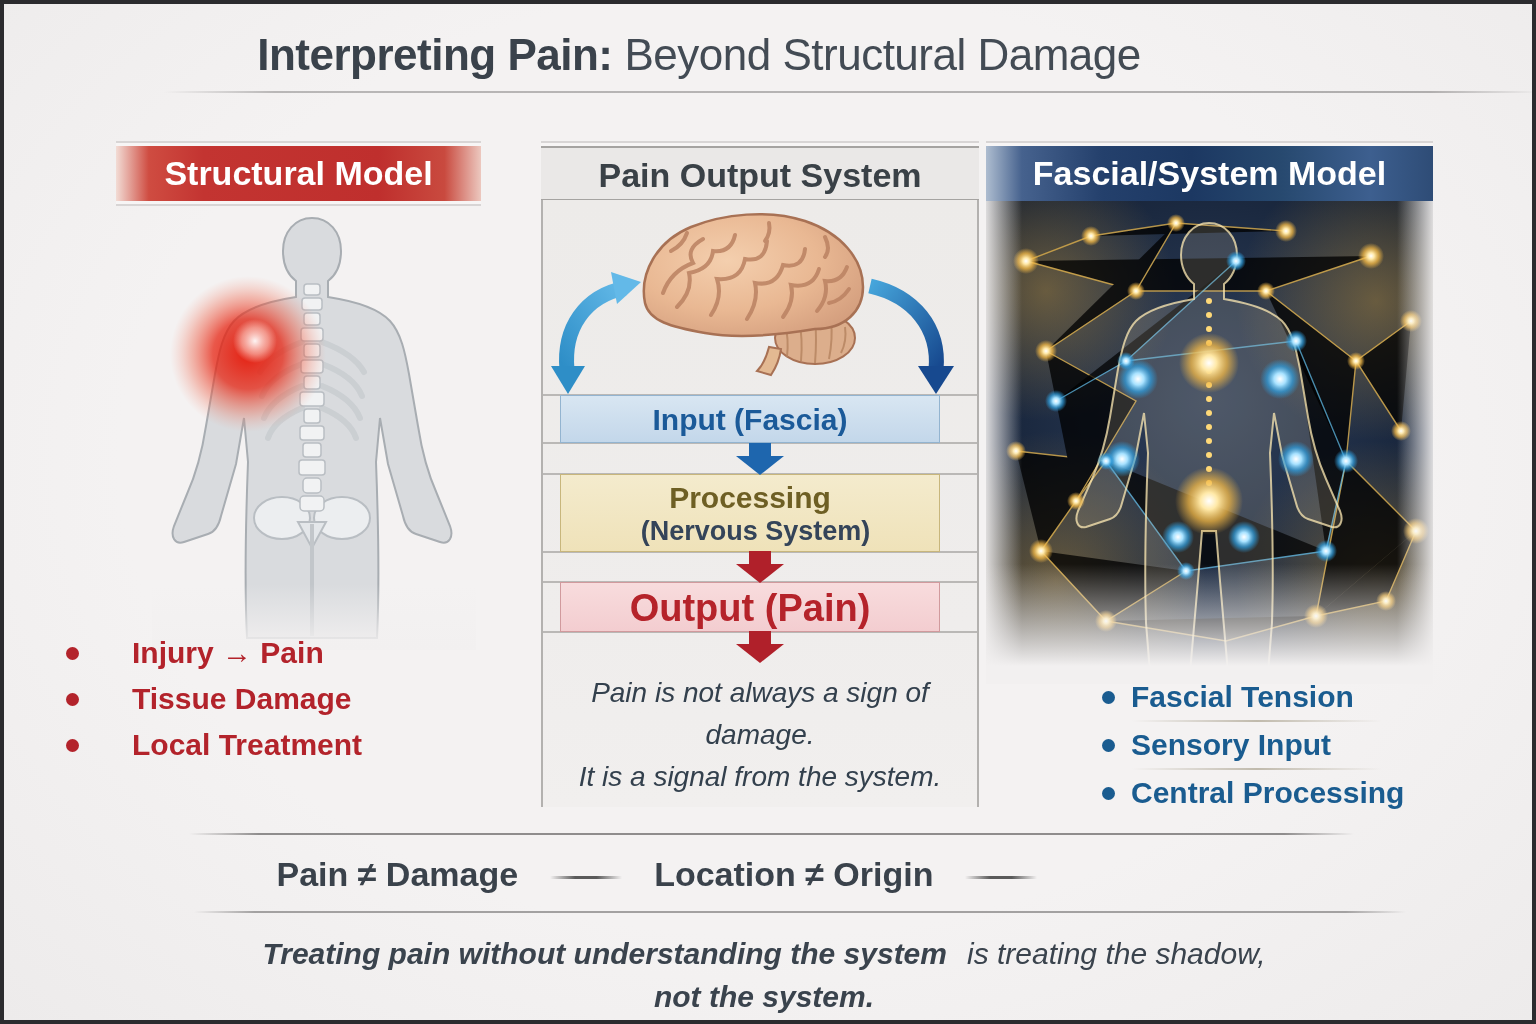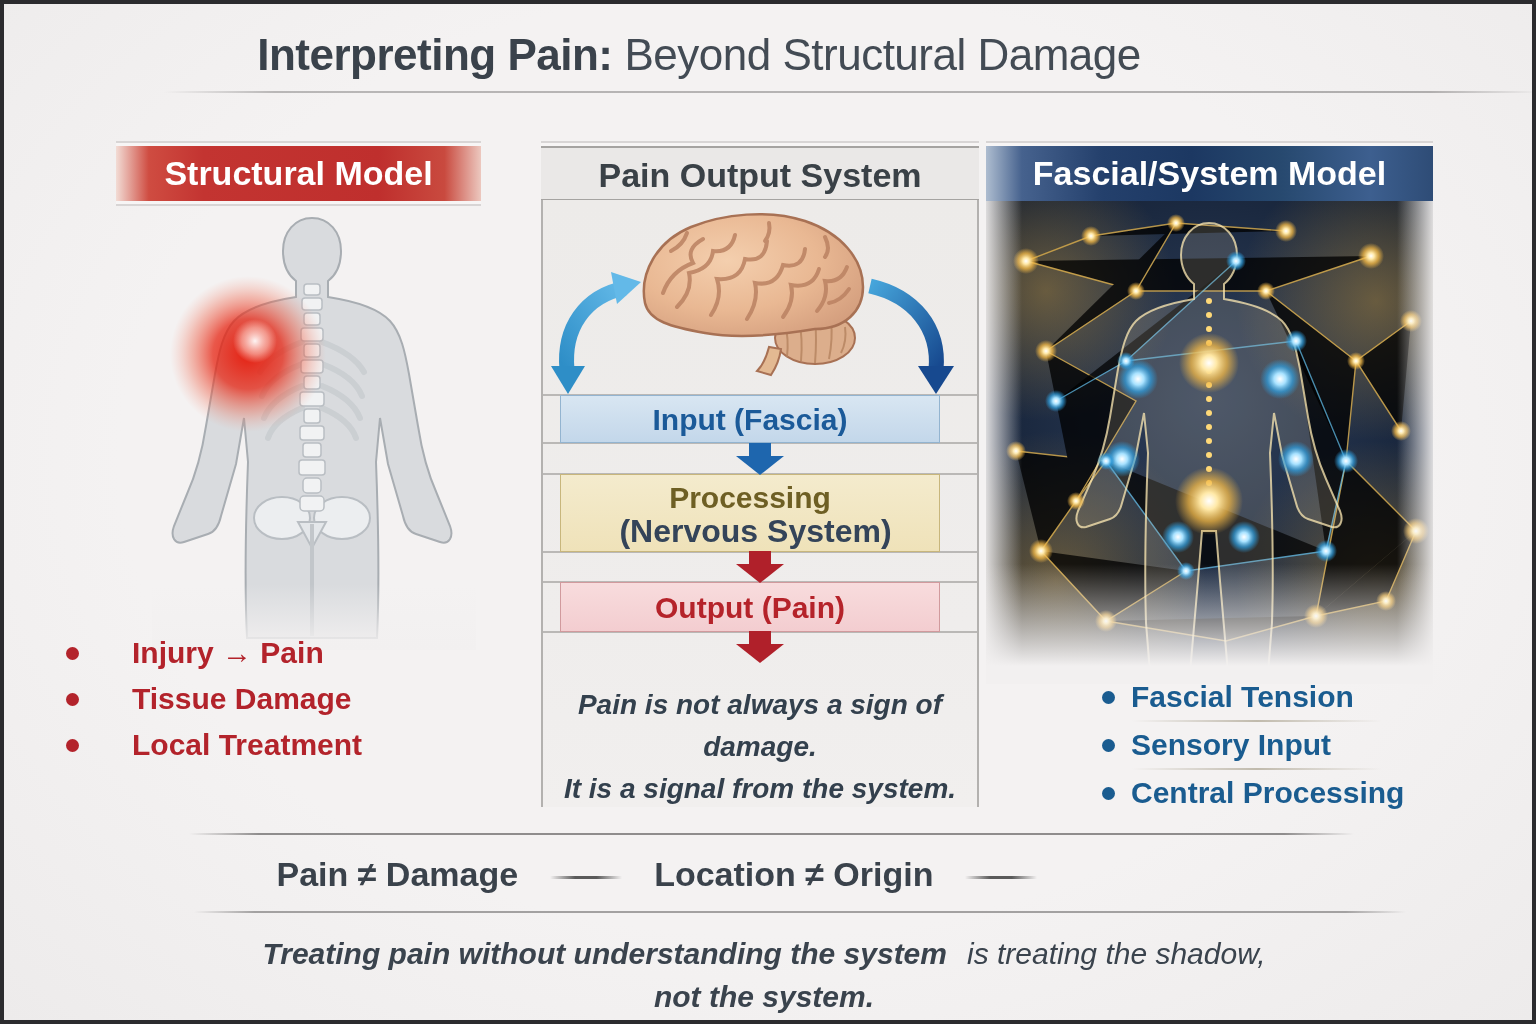--- a/index.html
+++ b/index.html
@@ -44,34 +44,34 @@
     background:linear-gradient(180deg,#edebe9 0%, #efedec 70%, #f1efee 100%);
     border-left:2px solid #b3b1af; border-right:2px solid #b3b1af; }
   .rule { position:absolute; left:0; width:100%; height:2px; background:#bab8b6; z-index:1; }
   .flow-box { position:absolute; left:17px; width:380px; z-index:2; text-align:center;
               font-weight:700; }
   .box-input { top:195px; height:48px; line-height:48px; font-size:30px; color:#1b5a99;
     background:linear-gradient(180deg,#d8e6f2,#c3d7ea); border:1px solid #93b4d0; }
   .box-processing { top:274px; height:78px; padding-top:6px;
     background:linear-gradient(180deg,#f4ebcd,#efe2b9); border:1px solid #c8b67c; }
   .box-processing .p1 { font-size:30px; color:#6e5f24; line-height:34px; }
-  .box-processing .p2 { font-size:32px; color:#344459; line-height:32px;padding-left:11px; }
-  .box-output { top:382px; height:50px; line-height:50px; font-size:30px; color:#b5232a;
+  .box-processing .p2 { font-size:27px; color:#344459; line-height:32px;padding-left:11px; }
+  .box-output { top:382px; height:50px; line-height:50px; font-size:38px; color:#b5232a;
     background:linear-gradient(180deg,#f8dcdd,#f3cdd0); border:1px solid #d19a9d; }
   .block-arrow { position:absolute; left:50%; transform:translateX(-50%); z-index:3; width:48px; }
   .block-arrow .stem { width:22px; height:13px; margin:0 auto; }
   .block-arrow .head { width:0; height:0; border-left:24px solid transparent;
                        border-right:24px solid transparent; }
   .arrow-blue .stem { background:#1e66ae; }
   .arrow-blue .head { border-top:19px solid #1e66ae; }
   .arrow-red .stem { background:#b0202a; }
   .arrow-red .head { border-top:19px solid #b0202a; }
   .a1 { top:243px; } .a2 { top:351px; } .a3 { top:431px; }
-  .caption { position:absolute; top:484px; left:0; width:100%; text-align:center;
-             font-style:italic; font-weight:700; font-size:28px; color:#33404d; line-height:42px; }
+  .caption { position:absolute; top:472px; left:0; width:100%; text-align:center;
+             font-style:italic; font-weight:400; font-size:28px; color:#33404d; line-height:42px; }
   .brain { position:absolute; left:615px; top:203px; width:262px; height:172px; z-index:2; }
   .curve-arrow { position:absolute; z-index:2; }
   .curve-left { left:543px; top:266px; width:96px; height:126px; }
   .curve-right { left:856px; top:270px; width:96px; height:122px; }
   
   .scene { position:absolute; left:982px; top:197px; width:447px; height:472px; }
   .scene-fade { position:absolute; left:982px; top:560px; width:447px; height:120px;
     background:linear-gradient(180deg, rgba(242,240,240,0) 0%, #f2f0f0 85%); }
   
   .divider1 { position:absolute; top:829px; left:185px; width:1165px; height:2px;

